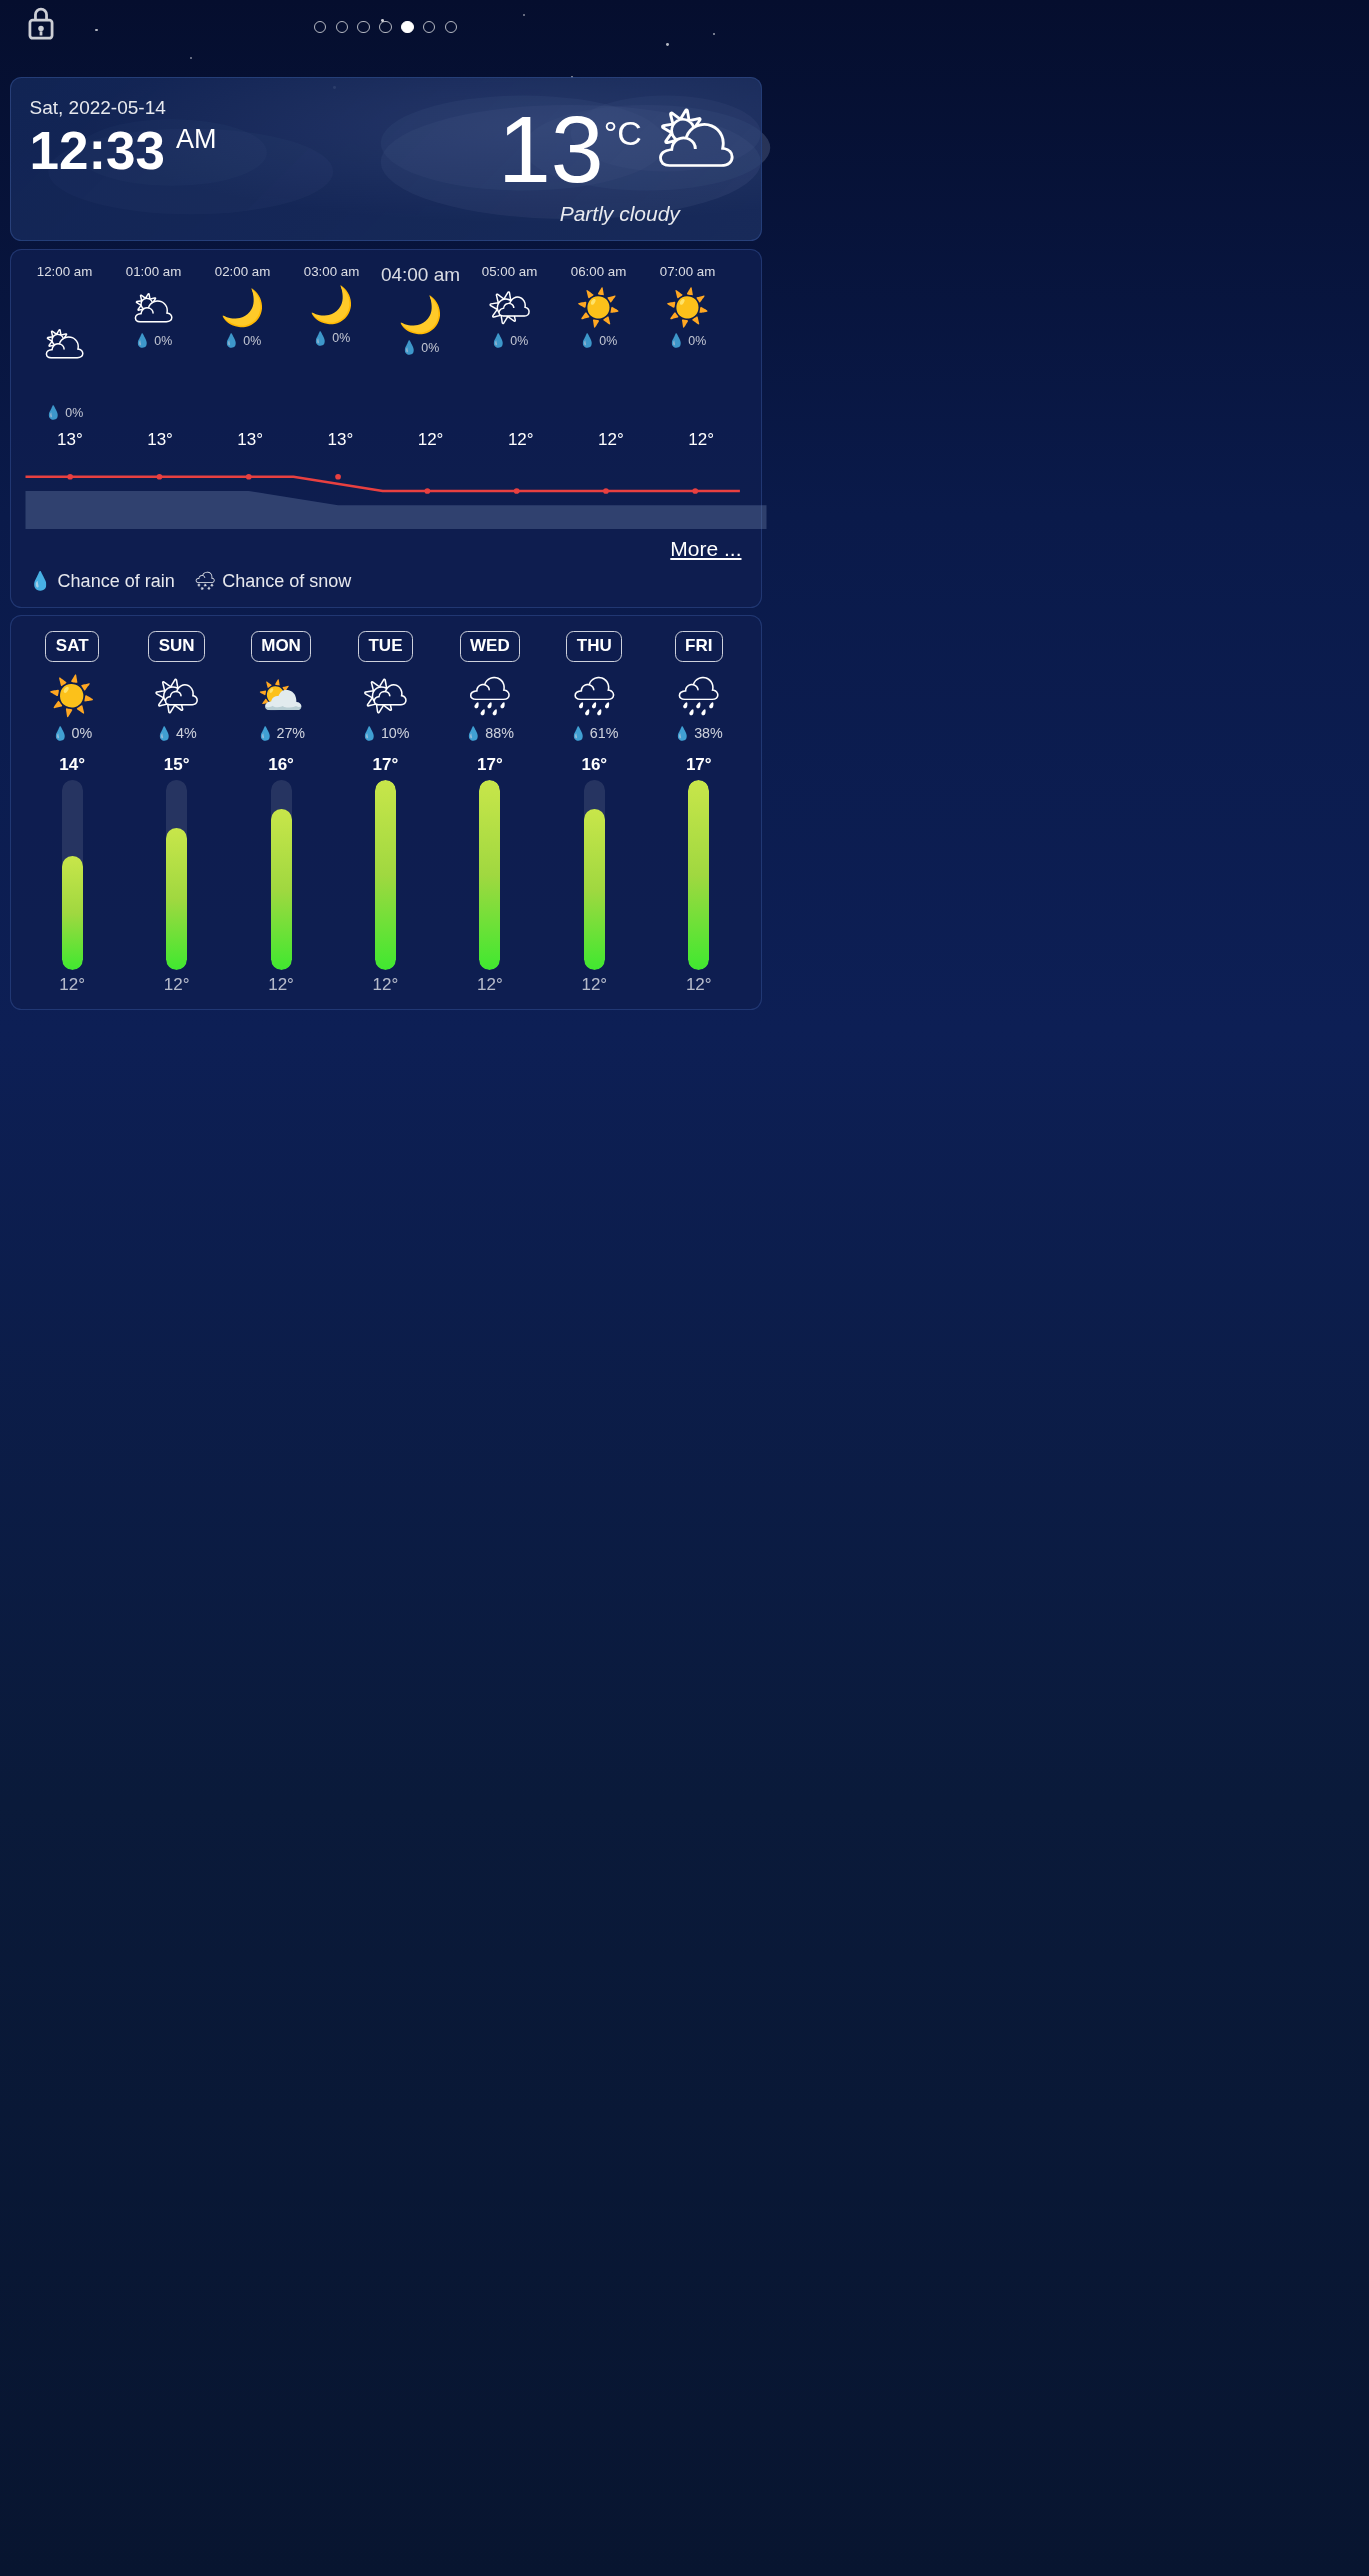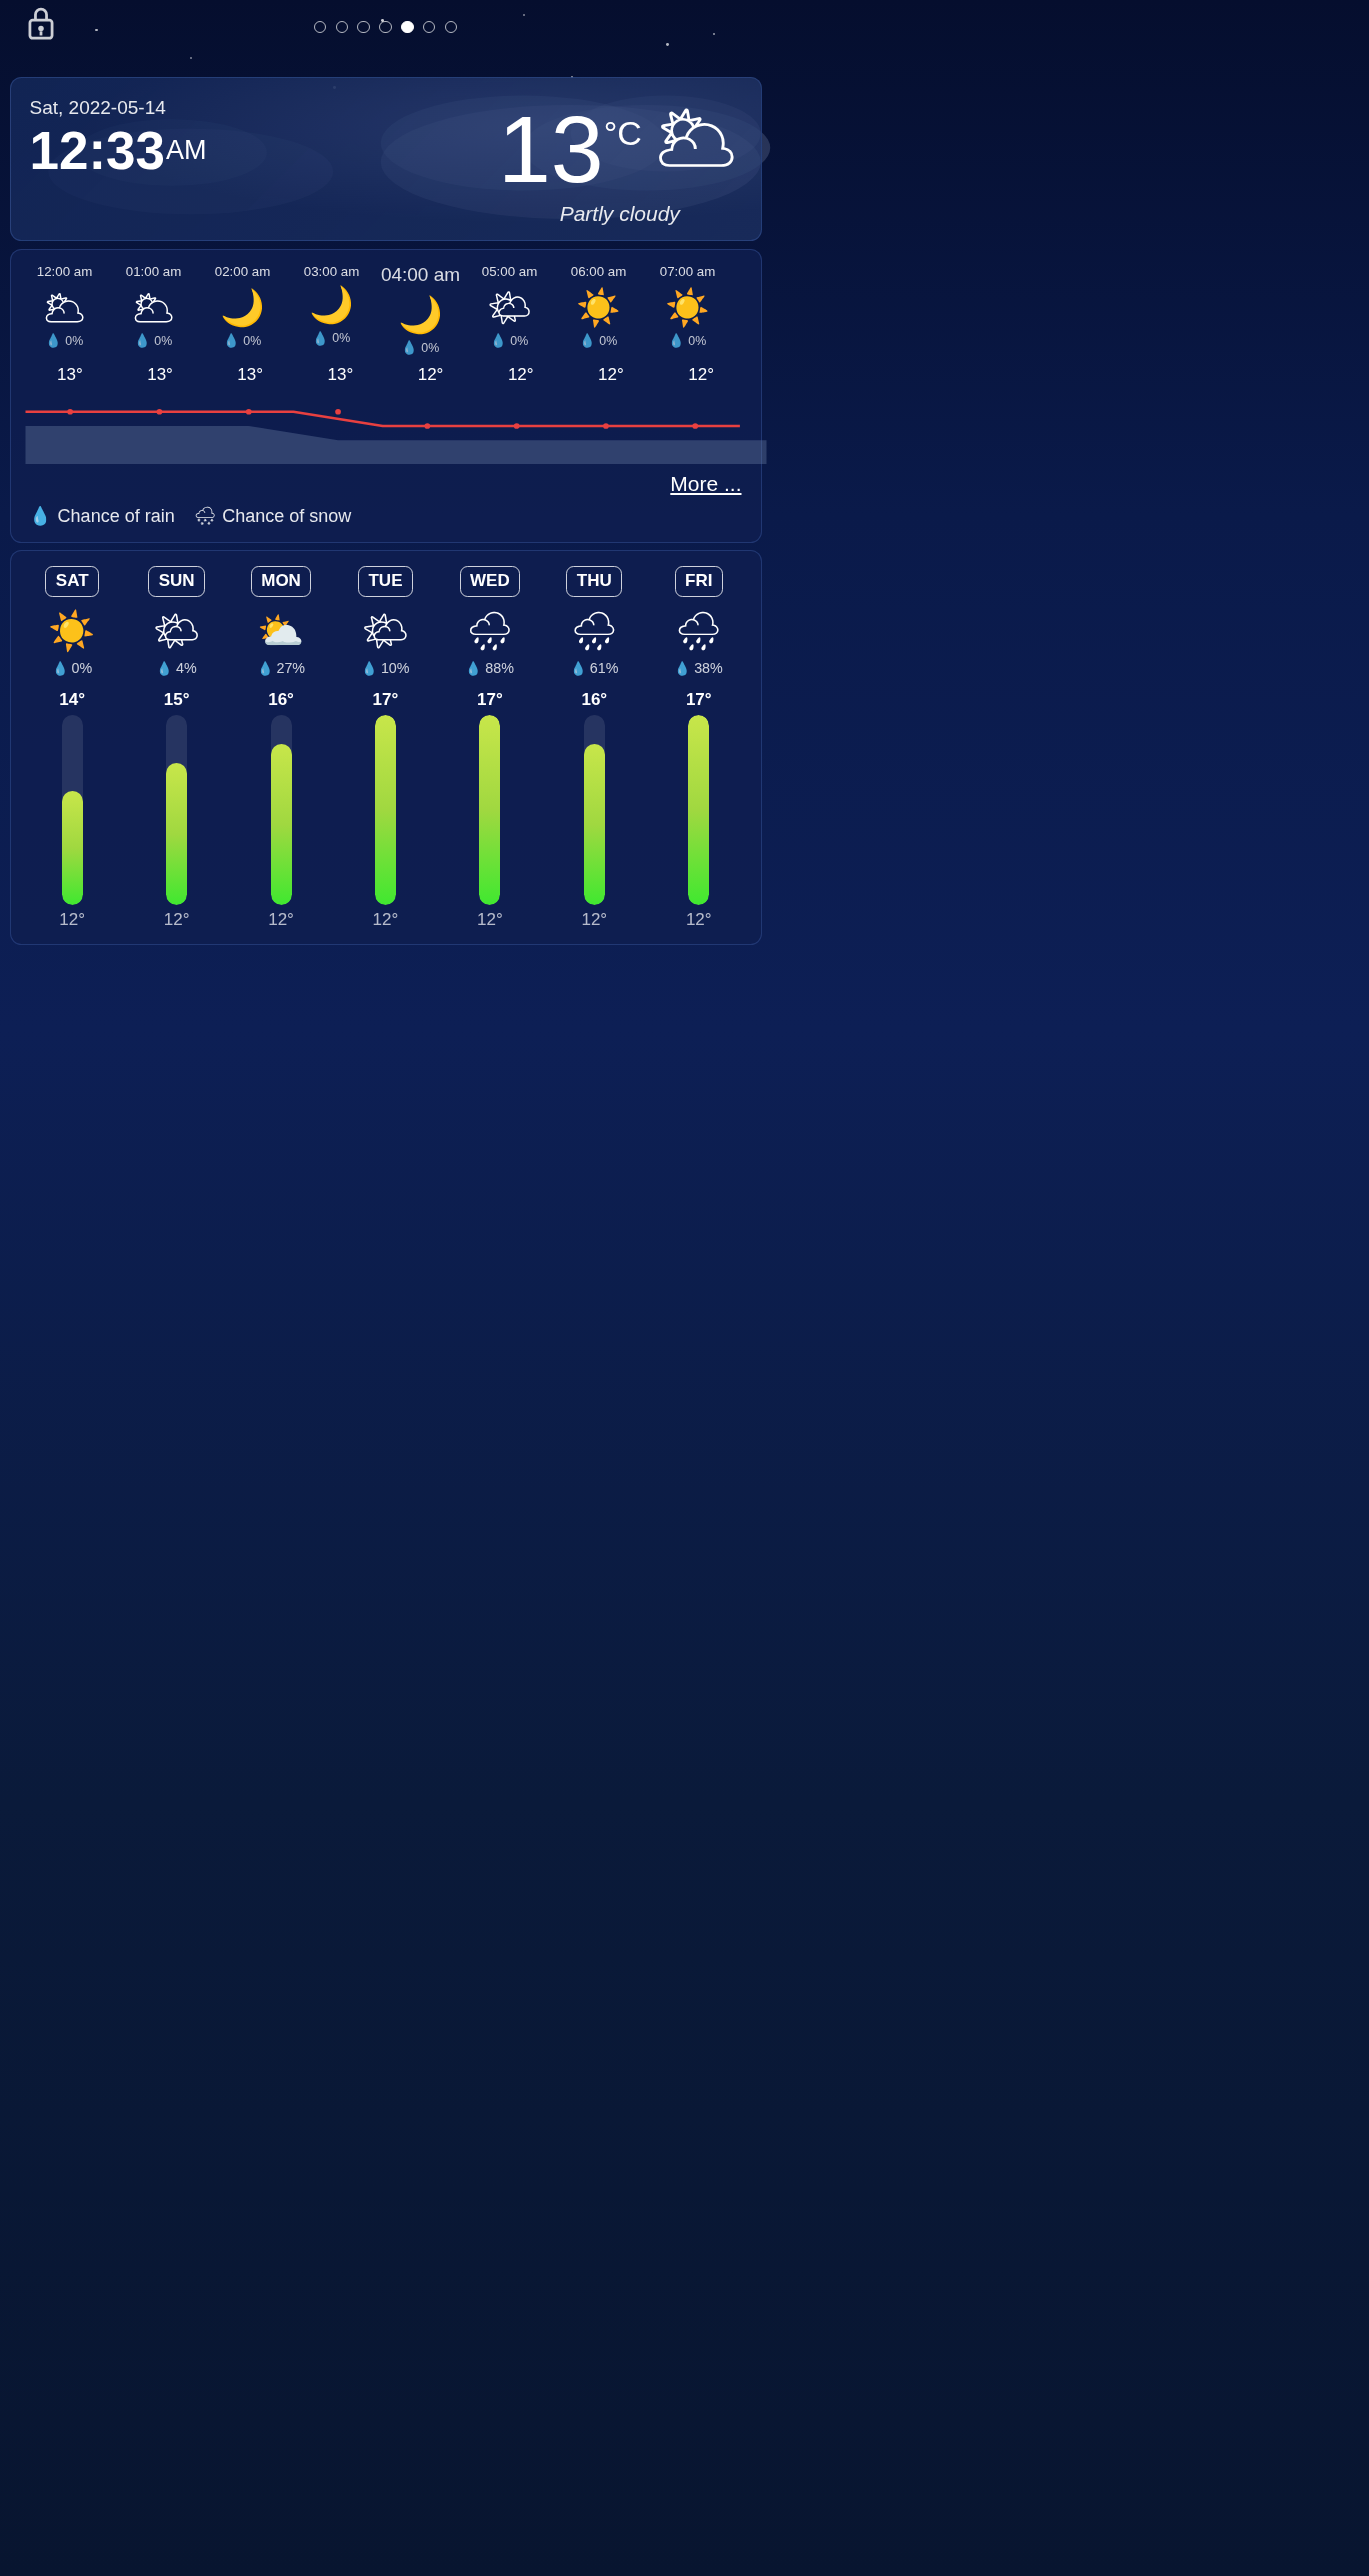--- a/index.html
+++ b/index.html
@@ -292,21 +292,21 @@
     <div style="width:34px;"></div>
   </div>
 
   <div class="weather-card">
     <div class="weather-card-bg"></div>
     <div style="position:relative;z-index:1;">
       <div class="weather-card-top">
 
         <div class="date-time-section">
           <div class="date-text">Sat, 2022-05-14</div>
-          <div style="display:flex;align-items:center;gap:1px;">
+          <div style="display:flex;align-items:flex-start;gap:11px;">
             <div class="time-text">12:33</div>
             <div class="time-ampm">AM</div>
           </div>
         </div>
 
         <div class="temp-condition-section">
           <div style="display:flex;align-items:flex-start;justify-content:center;">
             <div class="main-temp">
               <span>13</span>
                 <span class="temp-unit">°C</span>
@@ -320,21 +320,21 @@
         </div>
       </div>
 
     </div>
   </div>
 
   <div class="hourly-section">
 
     <div style="overflow-x:auto;">
       <div style="display:flex;min-width:max-content;padding-bottom:4.8px;">
-        <div style="display:flex;flex-direction:column;align-items:center;width:89px;">
+        <div style="display:flex;flex-direction:column;align-items:center;width:89px;gap:36px;">
           <div style="font-size:13.3px;color:rgba(255,255,255,0.85);margin-bottom:7.6px;white-space:nowrap;">12:00 am</div>
           <div style="font-size:36px;margin-bottom:4.8px;">🌥</div>
           <div style="font-size:12.4px;color:rgba(255,255,255,0.75);margin-bottom:4.8px;display:flex;align-items:center;gap:2.9px;"><span style="font-size:13.3px;">💧</span> 0%</div>
         </div>
         <div style="display:flex;flex-direction:column;align-items:center;width:89px;">
           <div style="font-size:13.3px;color:rgba(255,255,255,0.85);margin-bottom:7.6px;white-space:nowrap;">01:00 am</div>
           <div style="font-size:36px;margin-bottom:4.8px;">🌥</div>
           <div style="font-size:12.4px;color:rgba(255,255,255,0.75);margin-bottom:4.8px;display:flex;align-items:center;gap:2.9px;"><span style="font-size:13.3px;">💧</span> 0%</div>
         </div>
         <div style="display:flex;flex-direction:column;align-items:center;width:89px;">

